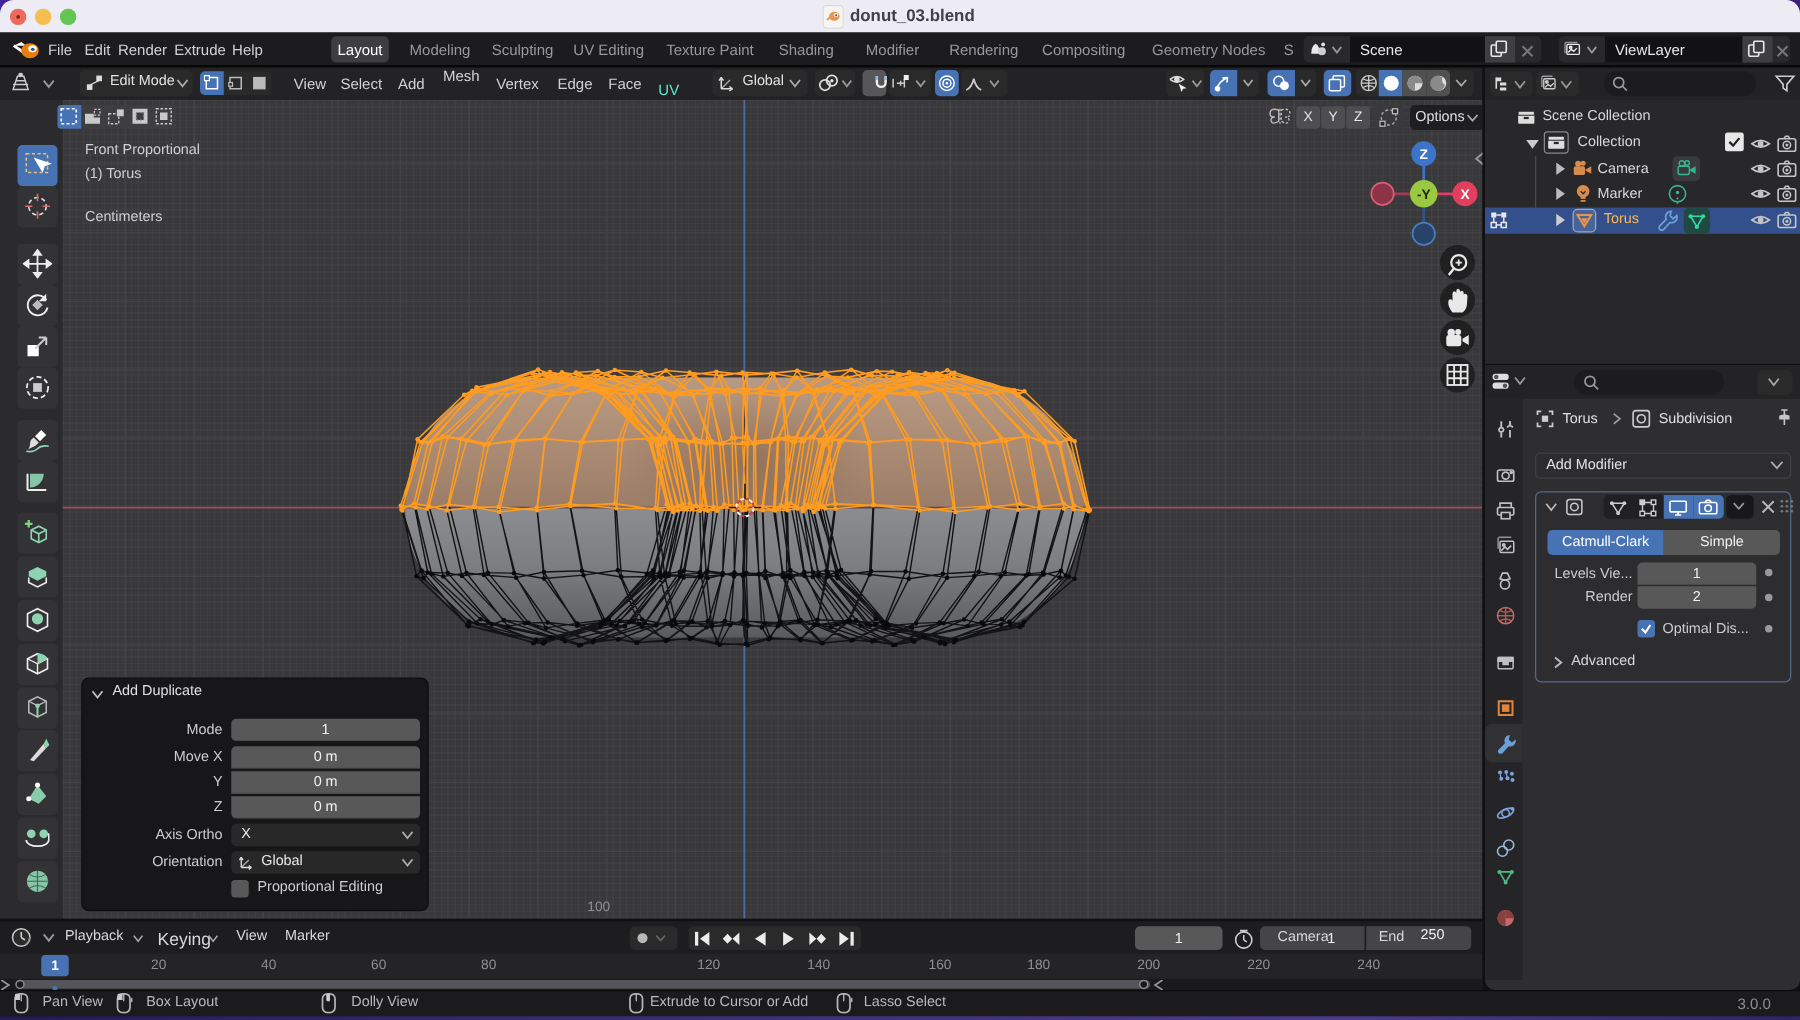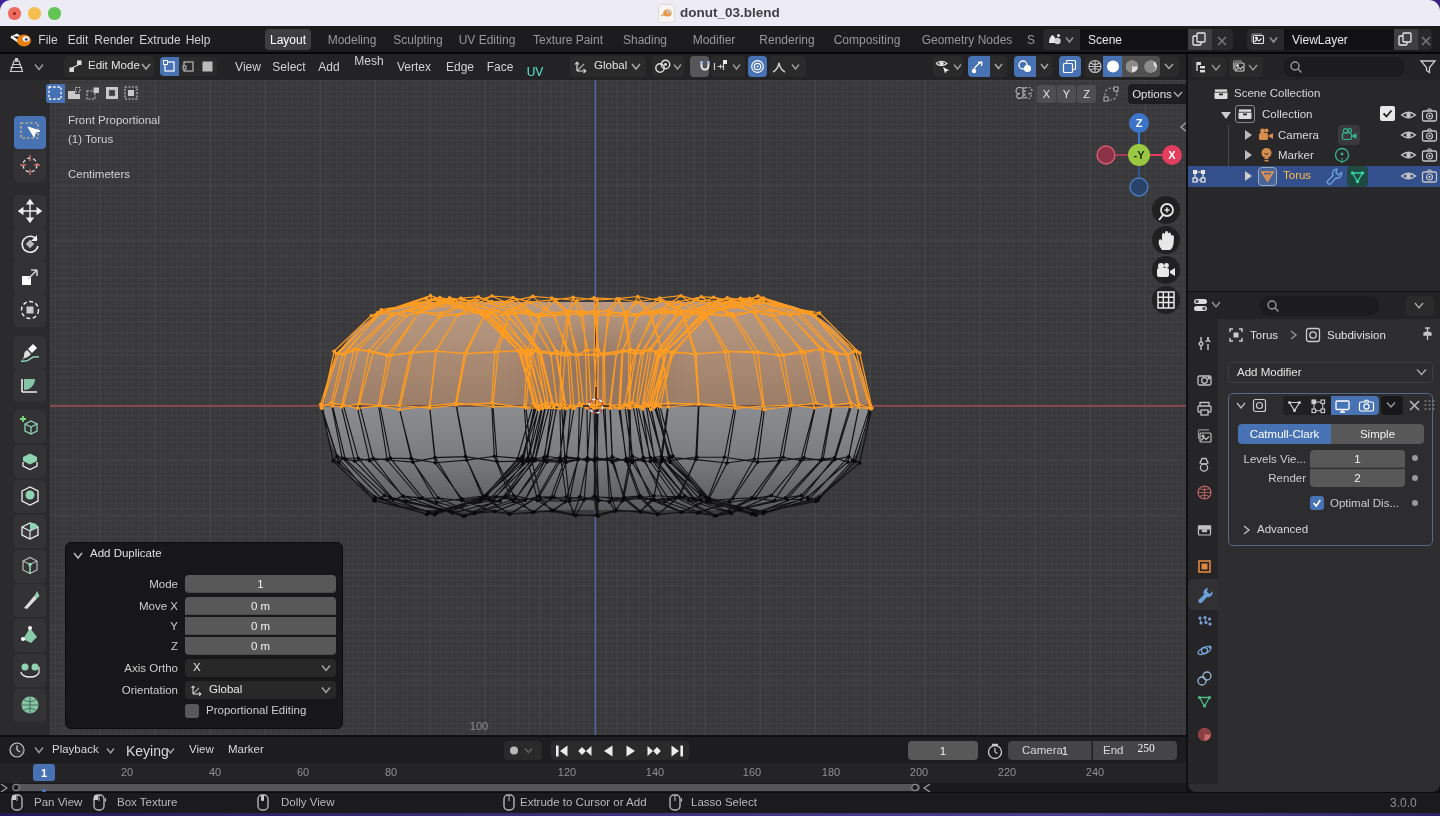--- a/index.html
+++ b/index.html
@@ -1164,21 +1164,21 @@
 <svg class="abs" style="left:985px;top:742px;" width="20" height="18" viewBox="0 0 20 18">
       <circle cx="10" cy="10" r="6.5" fill="none" stroke="#ccc" stroke-width="1.3"></circle>
       <path d="M10 10 L10 6 M10 10 l2.5 1.5" stroke="#ccc" stroke-width="1.2"></path>
       <path d="M7 2.5 h6 M10 2.5 v1.5" stroke="#ccc" stroke-width="1.3"></path>
     </svg>
 <div class="abs" style="left:1008px;top:741px;width:84px;height:19px;background:#454547;border-radius:4px 0 0 4px;border-right:1px solid #333;"></div>
 <div class="abs txt" style="left:1022px;top:744px;font-size:11.5px;color:#d8d8d8;font-weight:normal;">Camera</div>
 <div class="abs txt" style="left:1040px;top:741px;width:50px;height:19px;display:flex;align-items:center;justify-content:center;font-size:11.5px;color:#f0f0f0;font-weight:normal;">1</div>
 <div class="abs" style="left:1093px;top:741px;width:84px;height:19px;background:#454547;border-radius:0 4px 4px 0;"></div>
 <div class="abs txt" style="left:1103px;top:744px;font-size:11.5px;color:#d8d8d8;font-weight:normal;">End</div>
-<div class="abs txt" style="left:1120px;top:741px;width:52px;height:14px;display:flex;align-items:center;justify-content:center;font-size:11.5px;color:#f0f0f0;font-weight:normal;font-family:Liberation Serif, serif;">250</div>
+<div class="abs txt" style="left:1120px;top:741px;width:52px;height:14px;display:flex;align-items:center;justify-content:center;font-size:11.5px;color:#f0f0f0;font-weight:normal;">250</div>
 <div class="abs" style="left:0px;top:763px;width:1186px;height:20px;background:#242426;"></div>
 <div class="abs txt" style="left:107px;top:765px;width:40px;height:14px;display:flex;align-items:center;justify-content:center;font-size:11px;color:#909090;font-weight:normal;">20</div>
 <div class="abs txt" style="left:195px;top:765px;width:40px;height:14px;display:flex;align-items:center;justify-content:center;font-size:11px;color:#909090;font-weight:normal;">40</div>
 <div class="abs txt" style="left:283px;top:765px;width:40px;height:14px;display:flex;align-items:center;justify-content:center;font-size:11px;color:#909090;font-weight:normal;">60</div>
 <div class="abs txt" style="left:371px;top:765px;width:40px;height:14px;display:flex;align-items:center;justify-content:center;font-size:11px;color:#909090;font-weight:normal;">80</div>
 <div class="abs txt" style="left:459px;top:719px;width:40px;height:14px;display:flex;align-items:center;justify-content:center;font-size:11px;color:#909090;font-weight:normal;">100</div>
 <div class="abs txt" style="left:547px;top:765px;width:40px;height:14px;display:flex;align-items:center;justify-content:center;font-size:11px;color:#909090;font-weight:normal;">120</div>
 <div class="abs txt" style="left:635px;top:765px;width:40px;height:14px;display:flex;align-items:center;justify-content:center;font-size:11px;color:#909090;font-weight:normal;">140</div>
 <div class="abs txt" style="left:732px;top:765px;width:40px;height:14px;display:flex;align-items:center;justify-content:center;font-size:11px;color:#909090;font-weight:normal;">160</div>
 <div class="abs txt" style="left:811px;top:765px;width:40px;height:14px;display:flex;align-items:center;justify-content:center;font-size:11px;color:#909090;font-weight:normal;">180</div>
@@ -1208,21 +1208,21 @@
       <line x1="7" y1="1" x2="7" y2="7" stroke="#b5b5b5" stroke-width="1.1"></line>
       <path d="M2 2 Q2 1 3 1 L6 1 L6 6 L2 6Z" fill="#ccc"></path>
     </svg>
 <div class="abs txt" style="left:34px;top:796px;font-size:11.5px;color:#b9b9b9;font-weight:normal;">Pan View</div>
 <svg class="abs" style="left:92px;top:794px;" width="14" height="17" viewBox="0 0 14 17">
       <rect x="2" y="1" width="10" height="15" rx="4" fill="none" stroke="#b5b5b5" stroke-width="1.4"></rect>
       <line x1="7" y1="1" x2="7" y2="7" stroke="#b5b5b5" stroke-width="1.1"></line>
       <path d="M2 2 Q2 1 3 1 L6 1 L6 6 L2 6Z" fill="#ccc"></path>
       <path d="M13 4 l3 2 -3 2" fill="#ccc"></path>
     </svg>
-<div class="abs txt" style="left:117px;top:796px;font-size:11.5px;color:#b9b9b9;font-weight:normal;">Box Texture</div>
+<div class="abs txt" style="left:117px;top:796px;font-size:11.5px;color:#b9b9b9;font-weight:normal;">Box Layout</div>
 <svg class="abs" style="left:256px;top:794px;" width="14" height="17" viewBox="0 0 14 17">
       <rect x="2" y="1" width="10" height="15" rx="4" fill="none" stroke="#b5b5b5" stroke-width="1.4"></rect>
       <line x1="7" y1="1" x2="7" y2="7" stroke="#b5b5b5" stroke-width="1.1"></line>
       <rect x="5" y="1" width="3" height="6" rx="1.2" fill="#ccc"></rect>
     </svg>
 <div class="abs txt" style="left:281px;top:796px;font-size:11.5px;color:#b9b9b9;font-weight:normal;">Dolly View</div>
 <svg class="abs" style="left:502px;top:794px;" width="14" height="17" viewBox="0 0 14 17">
       <rect x="2" y="1" width="10" height="15" rx="4" fill="none" stroke="#b5b5b5" stroke-width="1.4"></rect>
       <line x1="7" y1="1" x2="7" y2="7" stroke="#b5b5b5" stroke-width="1.1"></line>
     </svg>

